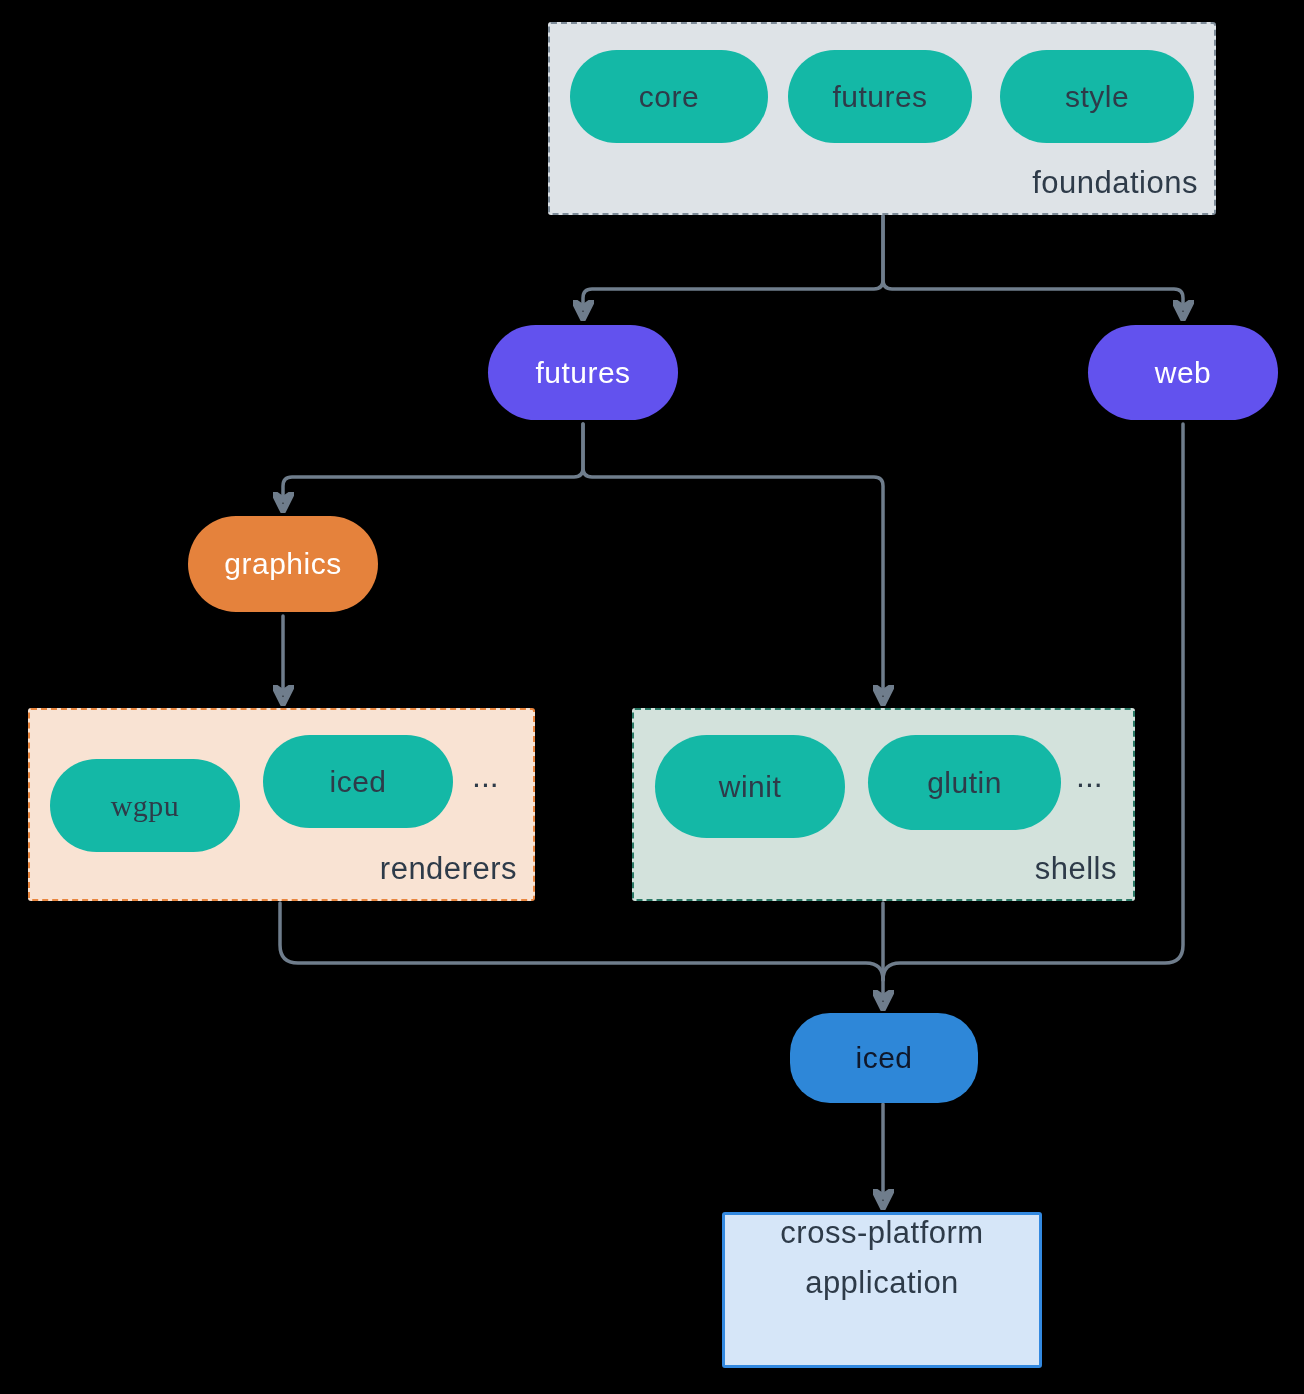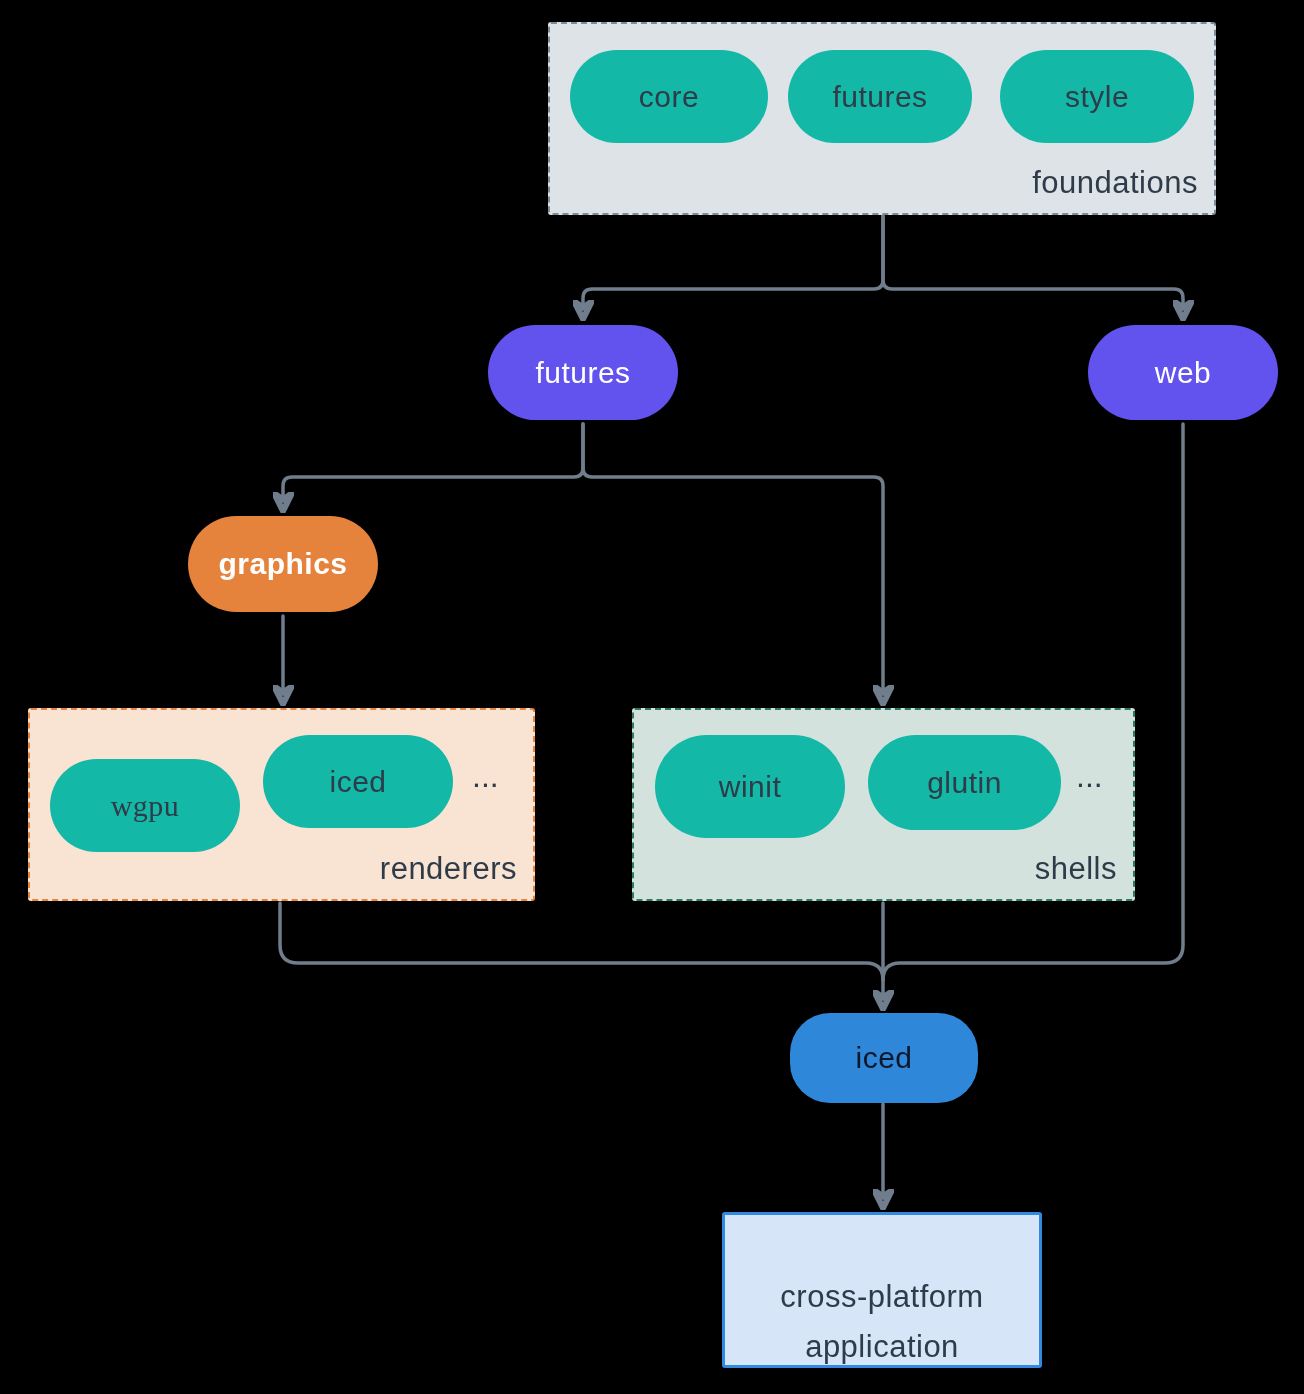--- a/index.html
+++ b/index.html
@@ -73,21 +73,20 @@
     background: #14b8a6;
     color: var(--text-dark, #2e3b49);
   }
   .pill-purple {
     background: var(--purple, #6252ee);
     color: #ffffff;
   }
   .pill-orange {
     background: var(--orange, #e5823c);
     color: #ffffff;
-    font-weight: bold;
   }
   .pill-blue {
     background: var(--blue, #2e87d8);
     color: #0f172a;
     border-radius: 40px;
   }
   .ellipsis {
     position: absolute;
     font-size: 32px;
     color: var(--text-dark, #2e3b49);
@@ -95,21 +94,21 @@
   }
   .app-box {
     position: absolute;
     box-sizing: border-box;
     background: var(--app-fill, #d6e6f8);
     border: 3px solid var(--app-border, #3389e0);
     border-radius: 3px;
     display: flex;
     flex-direction: column;
     align-items: center;
-    justify-content: flex-end;
+    justify-content: flex-start;
     gap: 14px;
     font-size: 31px;
     letter-spacing: 0.5px;
     color: var(--text-dark, #2e3b49);
     z-index: 3;
     text-align: center;
   }
 </style>
 </head>
 <body>

